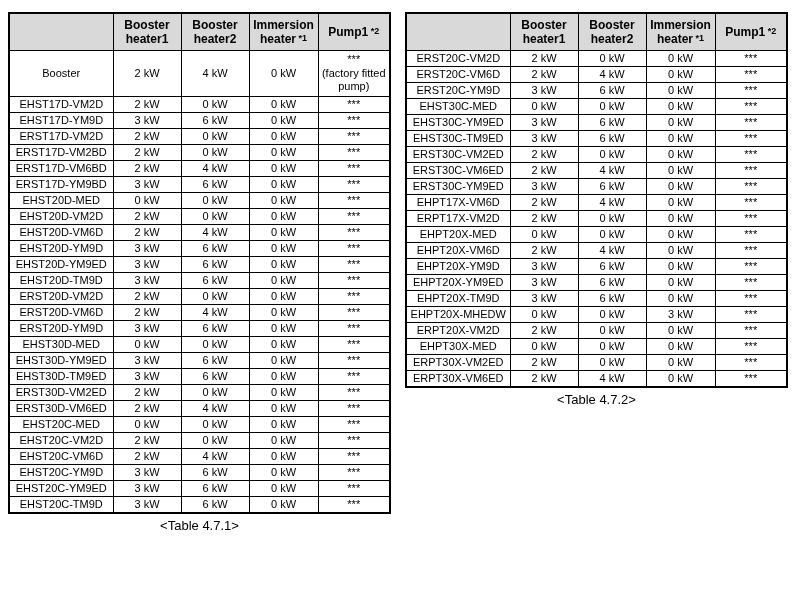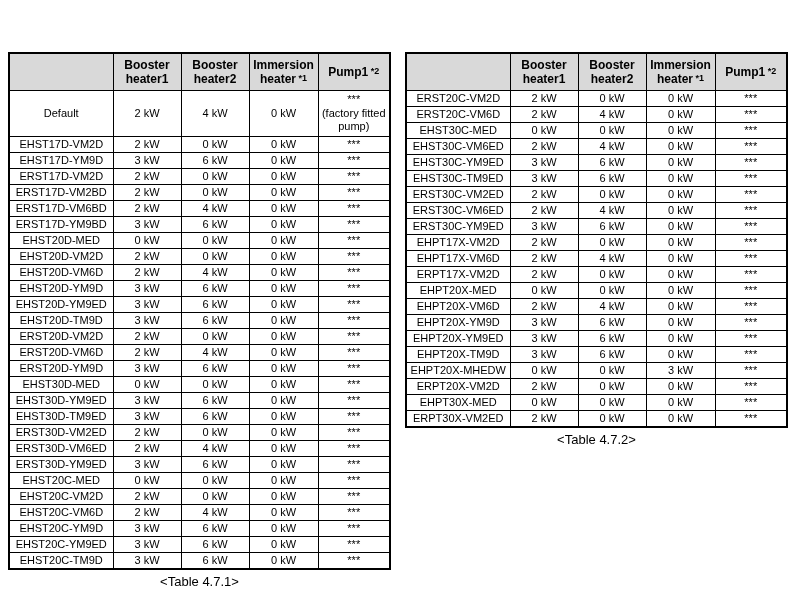--- a/index.html
+++ b/index.html
@@ -21,21 +21,20 @@
   }
   .table-block {
     display: flex;
     flex-direction: column;
     align-items: center;
   }
   table.spec {
     border-collapse: collapse;
     border: 2px solid #000000;
     table-layout: fixed;
-    margin-top: 40px;
   }
   table.spec th,
   table.spec td {
     border: 1px solid #000000;
     text-align: center;
     vertical-align: middle;
     padding: 0 2px;
     overflow: hidden;
   }
   table.spec thead th {
@@ -86,21 +85,21 @@
           <tr>
             <th><span></span></th>
             <th><span>Booster heater1</span></th>
             <th><span>Booster heater2</span></th>
             <th><span>Immersion heater</span><span class="sup">&nbsp;*1</span></th>
             <th><span>Pump1</span><span class="sup">&nbsp;*2</span></th>
           </tr>
         </thead>
       <tbody>
           <tr class="default-row">
-            <td>Default</td>
+            <td>Booster</td>
             <td>2 kW</td>
             <td>4 kW</td>
             <td>0 kW</td>
             <td>***<div>(factory fitted pump)</div></td>
           </tr>
           <tr>
             <td>EHST17D-VM2D</td>
             <td>2 kW</td>
             <td>0 kW</td>
             <td>0 kW</td>
@@ -229,27 +228,20 @@
             <td>ERST30D-VM2ED</td>
             <td>2 kW</td>
             <td>0 kW</td>
             <td>0 kW</td>
             <td>***</td>
           </tr>
           <tr>
             <td>ERST30D-VM6ED</td>
             <td>2 kW</td>
             <td>4 kW</td>
-            <td>0 kW</td>
-            <td>***</td>
-          </tr>
-          <tr>
-            <td>ERST30D-YM9ED</td>
-            <td>3 kW</td>
-            <td>6 kW</td>
             <td>0 kW</td>
             <td>***</td>
           </tr>
           <tr>
             <td>EHST20C-MED</td>
             <td>0 kW</td>
             <td>0 kW</td>
             <td>0 kW</td>
             <td>***</td>
           </tr>
@@ -320,34 +312,34 @@
             <td>***</td>
           </tr>
           <tr>
             <td>ERST20C-VM6D</td>
             <td>2 kW</td>
             <td>4 kW</td>
             <td>0 kW</td>
             <td>***</td>
           </tr>
           <tr>
+            <td>ERST20C-YM9D</td>
+            <td>3 kW</td>
+            <td>6 kW</td>
+            <td>0 kW</td>
+            <td>***</td>
+          </tr>
+          <tr>
             <td>EHST30C-MED</td>
             <td>0 kW</td>
             <td>0 kW</td>
             <td>0 kW</td>
             <td>***</td>
           </tr>
           <tr>
-            <td>EHST30C-VM6ED</td>
-            <td>2 kW</td>
-            <td>4 kW</td>
-            <td>0 kW</td>
-            <td>***</td>
-          </tr>
-          <tr>
             <td>EHST30C-YM9ED</td>
             <td>3 kW</td>
             <td>6 kW</td>
             <td>0 kW</td>
             <td>***</td>
           </tr>
           <tr>
             <td>EHST30C-TM9ED</td>
             <td>3 kW</td>
             <td>6 kW</td>
@@ -369,27 +361,20 @@
             <td>***</td>
           </tr>
           <tr>
             <td>ERST30C-YM9ED</td>
             <td>3 kW</td>
             <td>6 kW</td>
             <td>0 kW</td>
             <td>***</td>
           </tr>
           <tr>
-            <td>EHPT17X-VM2D</td>
-            <td>2 kW</td>
-            <td>0 kW</td>
-            <td>0 kW</td>
-            <td>***</td>
-          </tr>
-          <tr>
             <td>EHPT17X-VM6D</td>
             <td>2 kW</td>
             <td>4 kW</td>
             <td>0 kW</td>
             <td>***</td>
           </tr>
           <tr>
             <td>ERPT17X-VM2D</td>
             <td>2 kW</td>
             <td>0 kW</td>
@@ -449,20 +434,27 @@
             <td>EHPT30X-MED</td>
             <td>0 kW</td>
             <td>0 kW</td>
             <td>0 kW</td>
             <td>***</td>
           </tr>
           <tr>
             <td>ERPT30X-VM2ED</td>
             <td>2 kW</td>
             <td>0 kW</td>
+            <td>0 kW</td>
+            <td>***</td>
+          </tr>
+          <tr>
+            <td>ERPT30X-VM6ED</td>
+            <td>2 kW</td>
+            <td>4 kW</td>
             <td>0 kW</td>
             <td>***</td>
           </tr>
         </tbody>
     </table>
     <div class="caption">&lt;Table 4.7.2&gt;</div>
   </div>
 
 </div>
 

